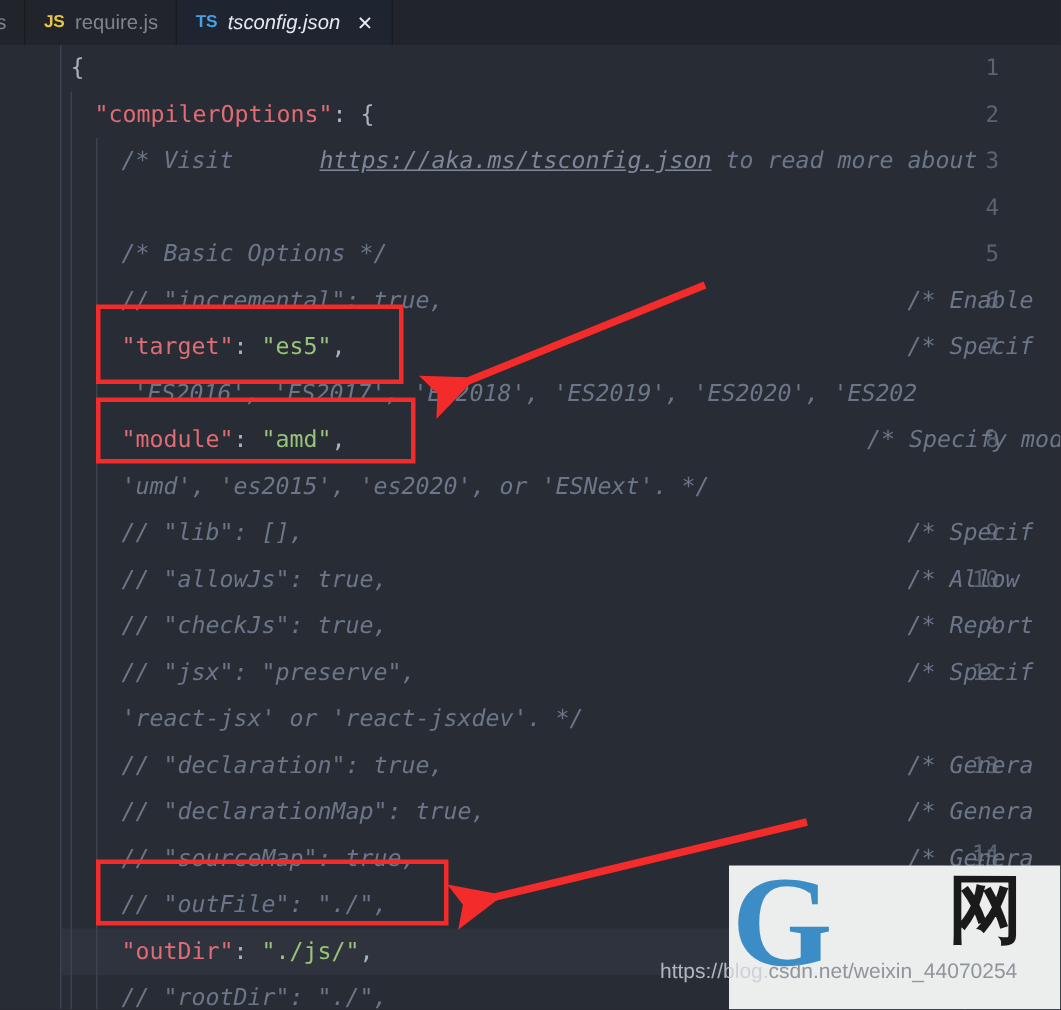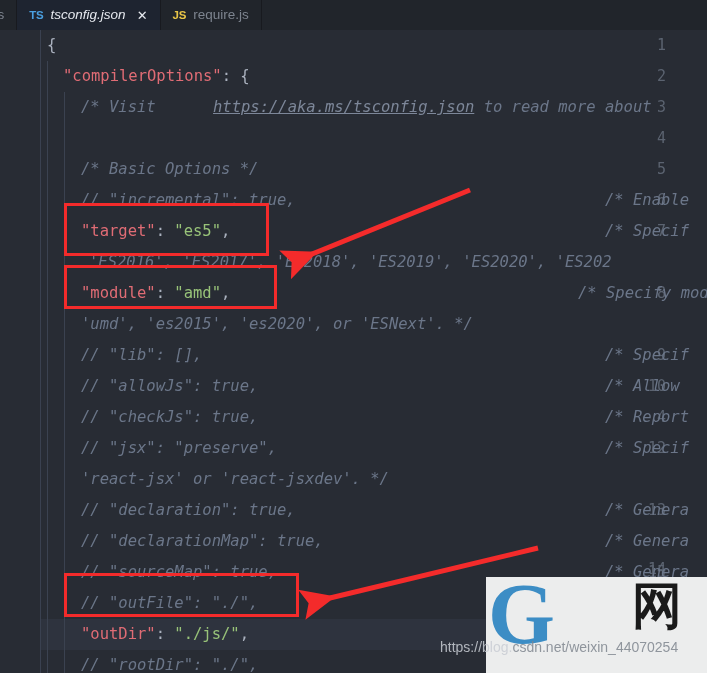--- a/index.html
+++ b/index.html
@@ -224,28 +224,28 @@
 </style>
 </head>
 <body>
 
 <div id="app">
 
   <div class="tabbar">
     <div class="tab first">
       <span class="tab-label">ain.ts</span>
     </div>
+    <div class="tab">
+      <span class="tab-icon icon-js">JS</span>
+      <span class="tab-label">require.js</span>
+    </div>
     <div class="tab active">
       <span class="tab-icon icon-ts">TS</span>
       <span class="tab-label">tsconfig.json</span>
       <span class="tab-close">✕</span>
-    </div>
-    <div class="tab">
-      <span class="tab-icon icon-js">JS</span>
-      <span class="tab-label">require.js</span>
     </div>
     <div class="tabbar-filler"></div>
   </div>
 
   <div class="editor">
 
     <div class="hl-band" id="hl-band" style="top:589px;"></div>
 
     <div class="gutter"></div>
     <div class="gutter-sep"></div>

